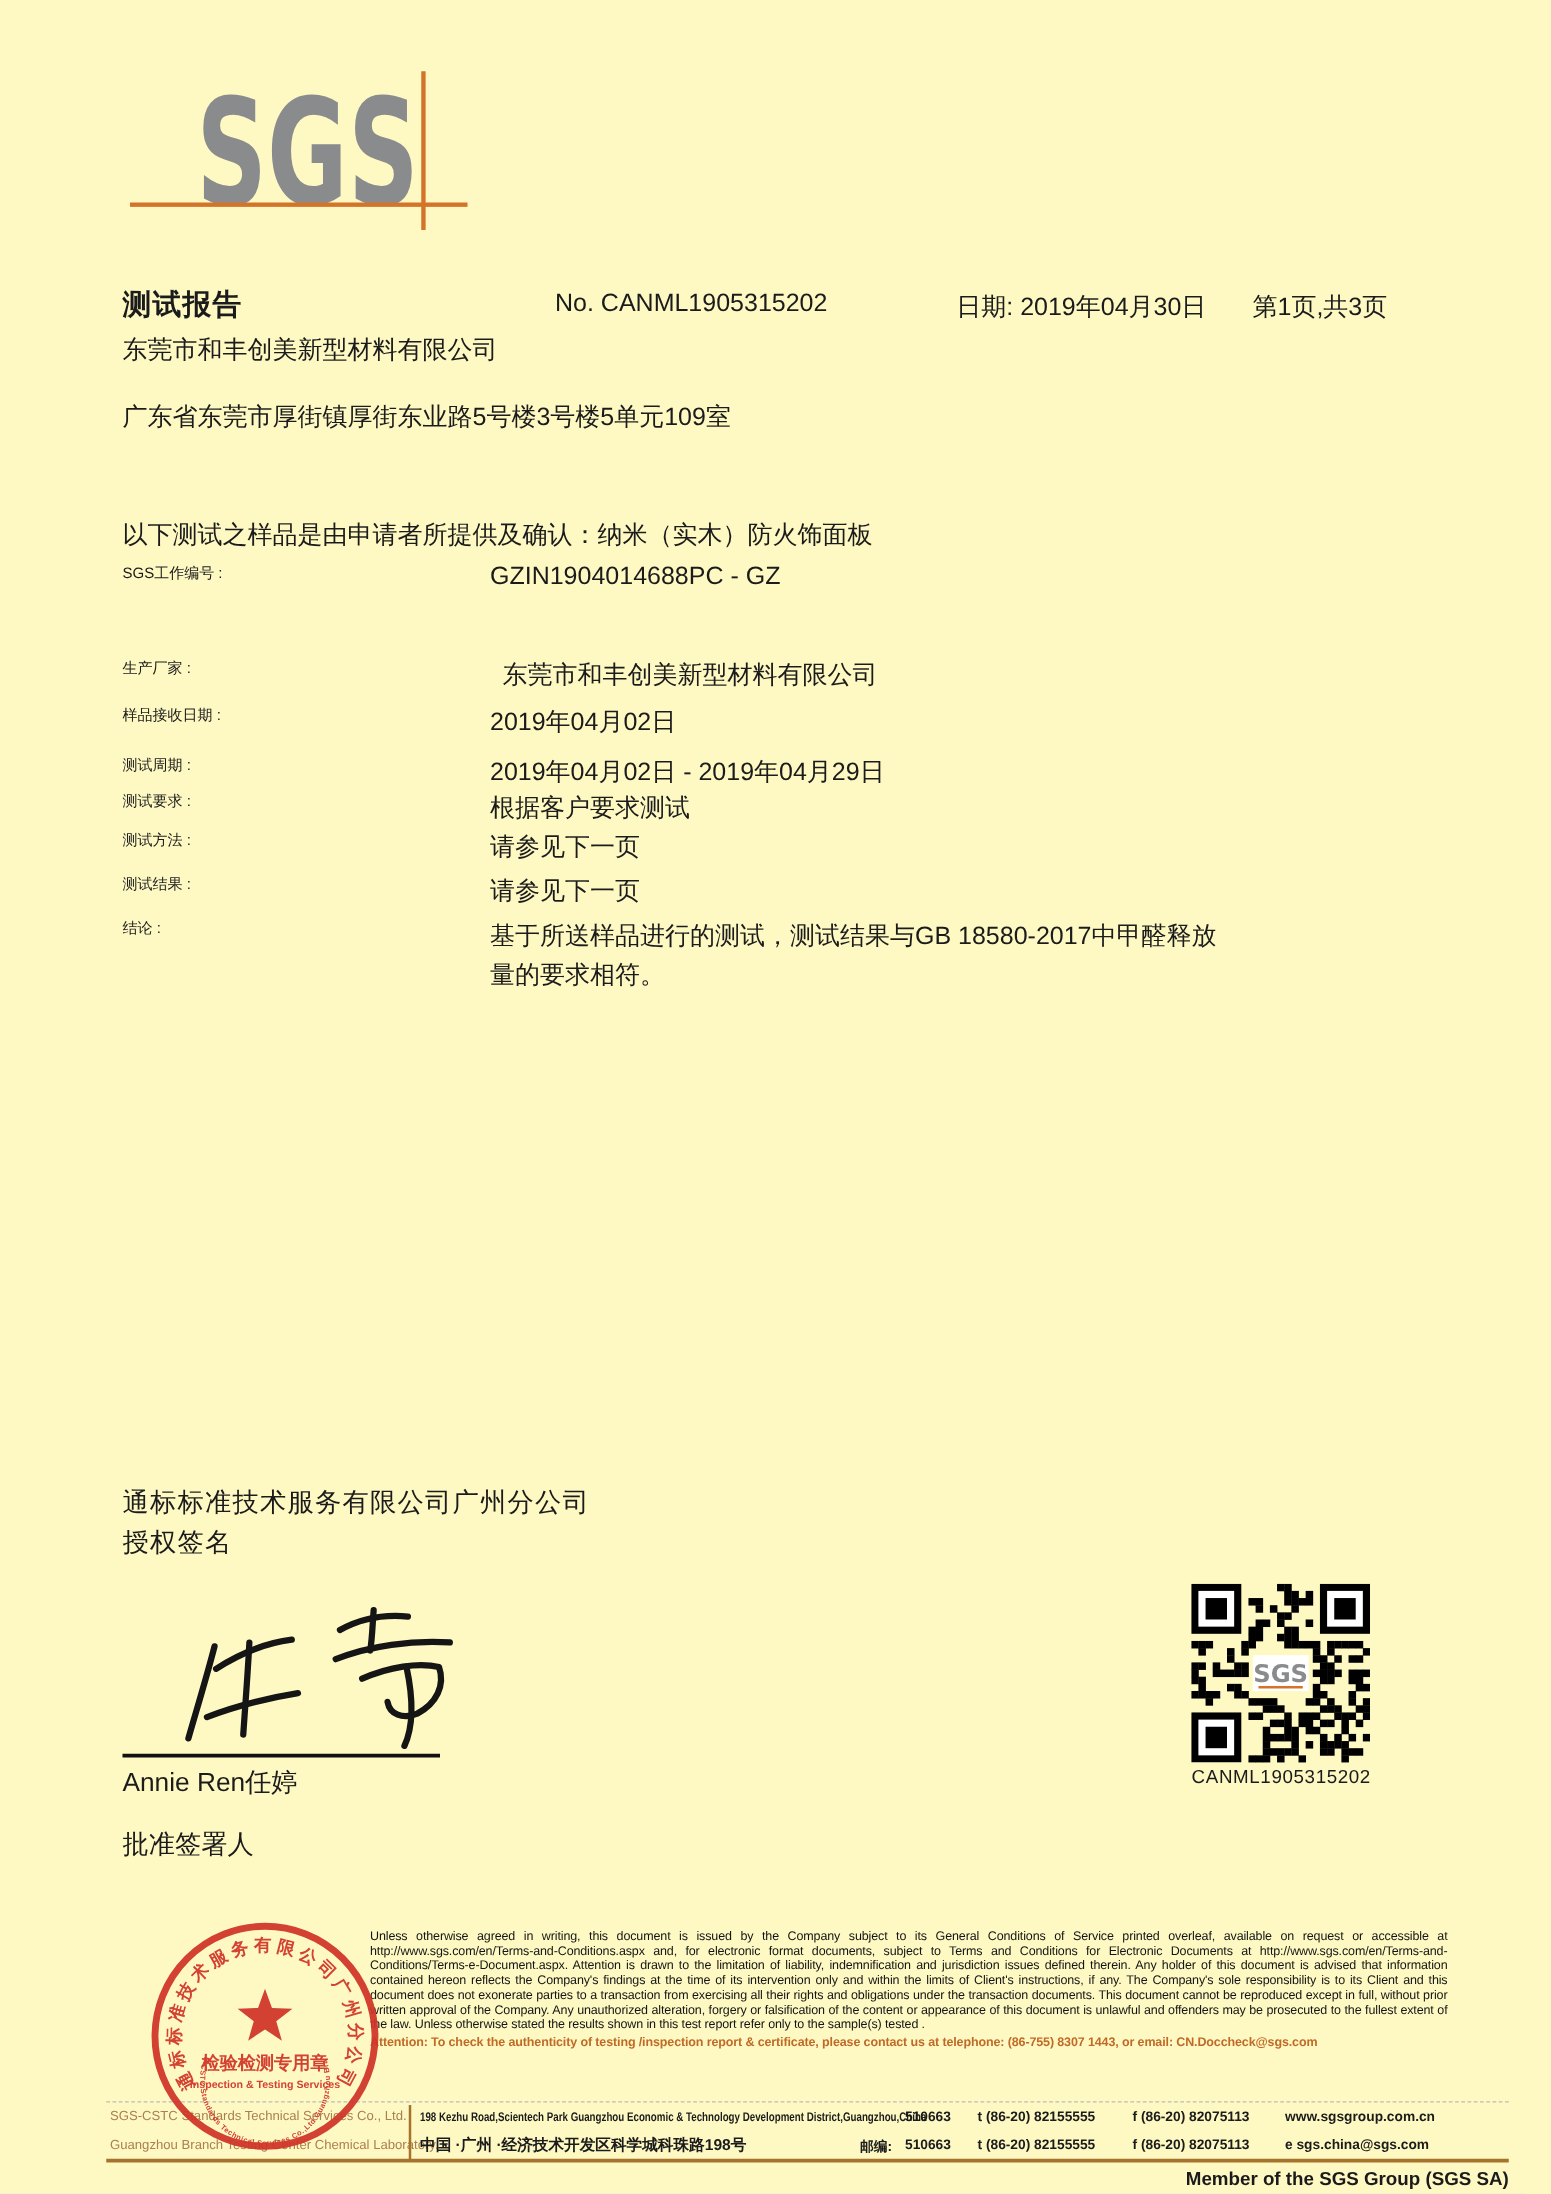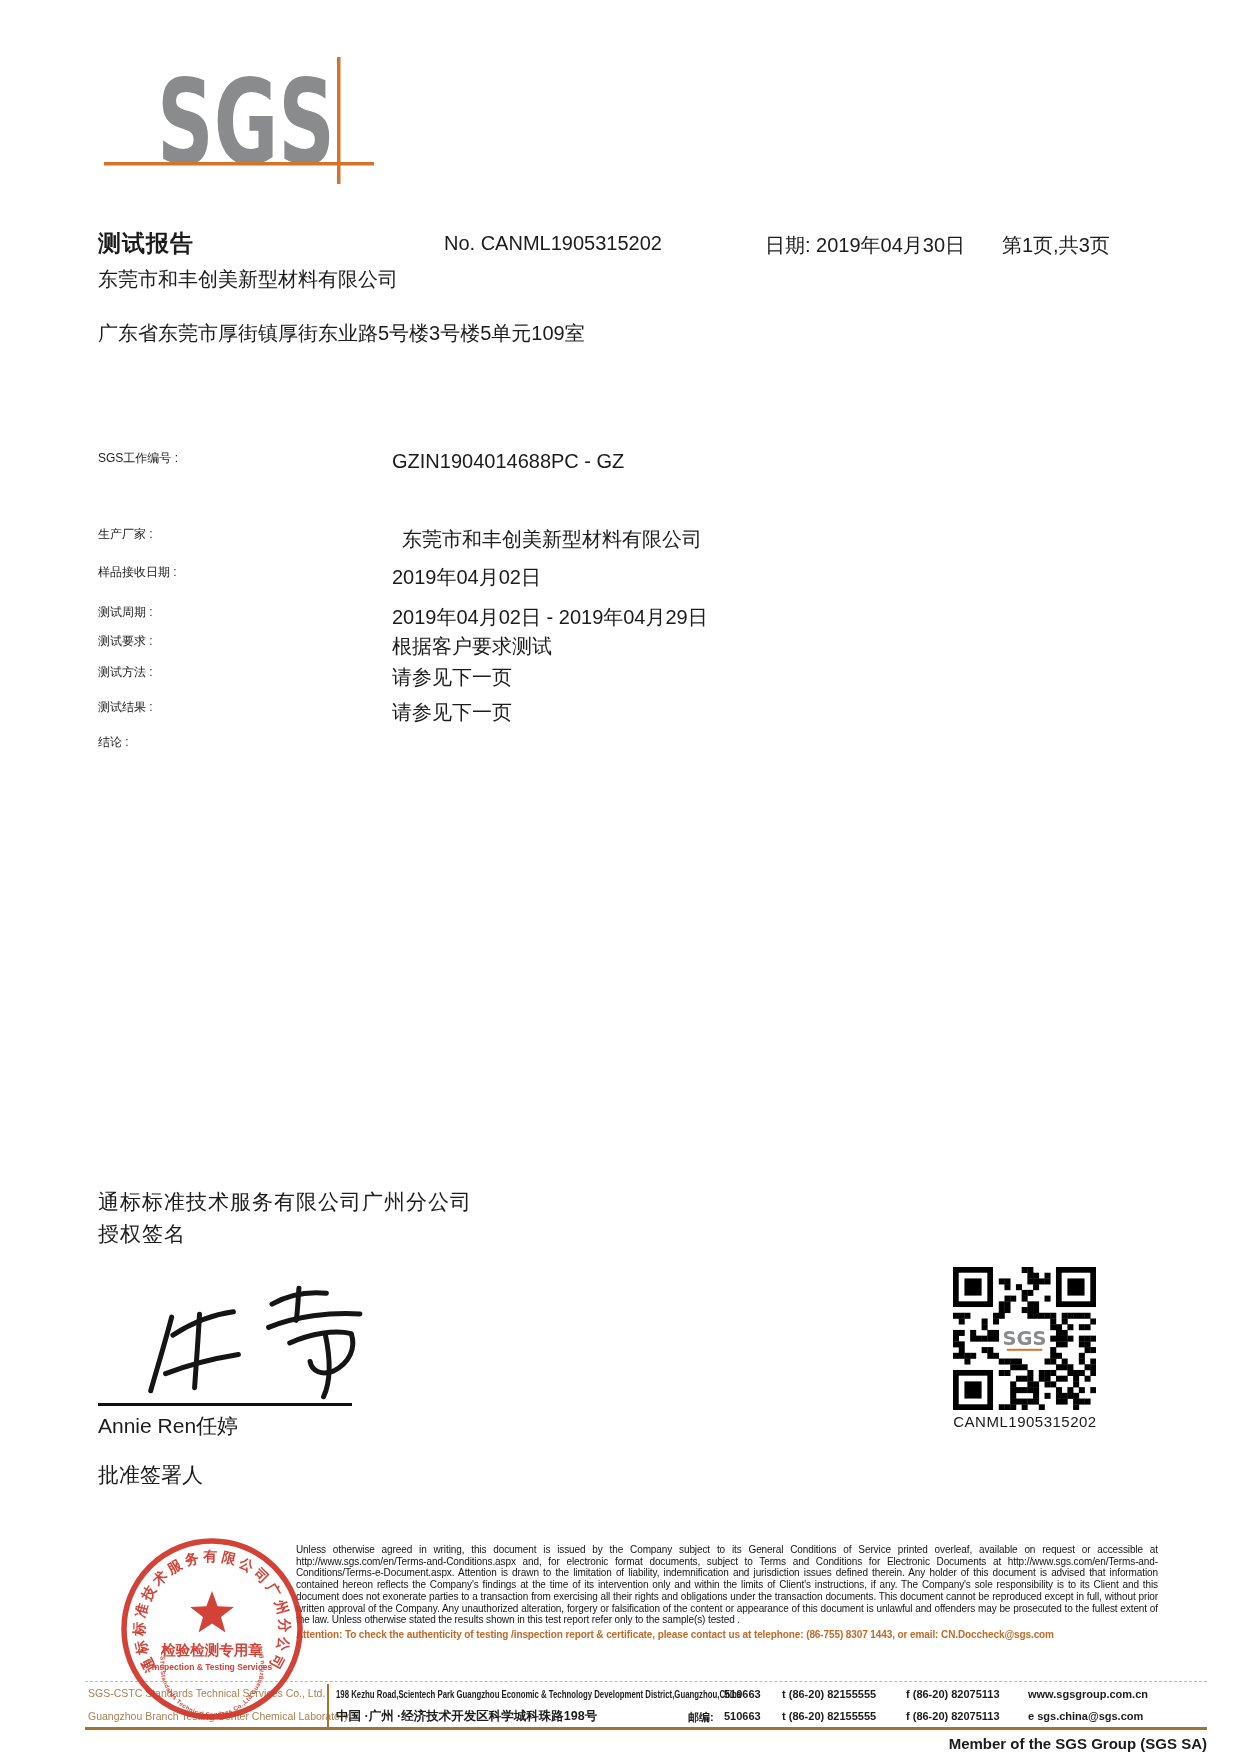--- a/index.html
+++ b/index.html
@@ -1,18 +1,18 @@
 <!DOCTYPE html>
 <html><head>
 <meta charset="utf-8">
 <style>
   html,body{margin:0;padding:0;background:#e8e8e8;}
   .page{
     position:relative;width:1241px;height:1755px;margin:0 auto;
-    background:#ffffff;overflow:hidden;
+    background:#fef9c3;overflow:hidden;
     font-family:"Liberation Sans","DejaVu Sans",sans-serif;color:#1b1b1b;
   }
   .abs{position:absolute;}
   .h-title{font-size:23px;font-weight:bold;letter-spacing:1px;}
   .h-meta{font-size:20px;}
   .body-text{font-size:20px;}
   .row-label{position:absolute;left:0;top:0;font-size:12px;white-space:nowrap;}
   .row-value{position:absolute;left:294px;top:0;font-size:20px;white-space:nowrap;}
   .row-value.wrap{white-space:normal;width:600px;line-height:1.55;}
   .field-row{position:absolute;left:98px;width:1060px;height:26px;}
@@ -44,20 +44,21 @@
   </svg>
 
   <div class="abs h-title" style="left:98px;top:228px;">测试报告</div>
   <div class="abs h-meta" style="left:444px;top:232px;">No. CANML1905315202</div>
   <div class="abs h-meta" style="left:765px;top:232px;">日期: 2019年04月30日</div>
   <div class="abs h-meta" style="left:1002px;top:232px;">第1页,共3页</div>
 
   <div class="abs body-text" style="left:98px;top:266px;">东莞市和丰创美新型材料有限公司</div>
   <div class="abs body-text" style="left:98px;top:308px;margin-top:12px;">广东省东莞市厚街镇厚街东业路5号楼3号楼5单元109室</div>
 
+  <div class="abs body-text" style="left:98px;top:414px;">以下测试之样品是由申请者所提供及确认：纳米（实木）防火饰面板</div>
 
   <div class="field-row" style="top:450px;">
     <span class="row-label">SGS工作编号 :</span>
     <span class="row-value">GZIN1904014688PC - GZ</span>
   </div>
   <div class="field-row" style="top:526px;">
     <span class="row-label">生产厂家 :</span>
     <span class="row-value" style="left:304px;">东莞市和丰创美新型材料有限公司</span>
   </div>
   <div class="field-row" style="top:564px;">
@@ -75,20 +76,21 @@
   <div class="field-row" style="top:664px;">
     <span class="row-label">测试方法 :</span>
     <span class="row-value">请参见下一页</span>
   </div>
   <div class="field-row" style="top:699px;">
     <span class="row-label">测试结果 :</span>
     <span class="row-value">请参见下一页</span>
   </div>
   <div class="field-row" style="top:734px;height:64px;">
     <span class="row-label">结论 :</span>
+    <span class="row-value wrap">基于所送样品进行的测试，测试结果与GB 18580-2017中甲醛释放量的要求相符。</span>
   </div>
 
   <div class="abs sign-company" style="left:98px;top:1188px;">通标标准技术服务有限公司广州分公司</div>
   <div class="abs sign-company" style="left:98px;top:1220px;">授权签名</div>
 
   <svg class="abs" style="left:140px;top:1283px;transform:rotate(-4deg);" width="240" height="130" viewBox="0 0 240 130">
     <g fill="none" stroke="#151515" stroke-width="5" stroke-linecap="round" stroke-linejoin="round">
       <path d="M34,28 C26,52 16,78 8,100"></path>
       <path d="M34,46 C56,34 78,28 96,27"></path>
       <path d="M62,27 C59,52 55,78 52,100"></path>

